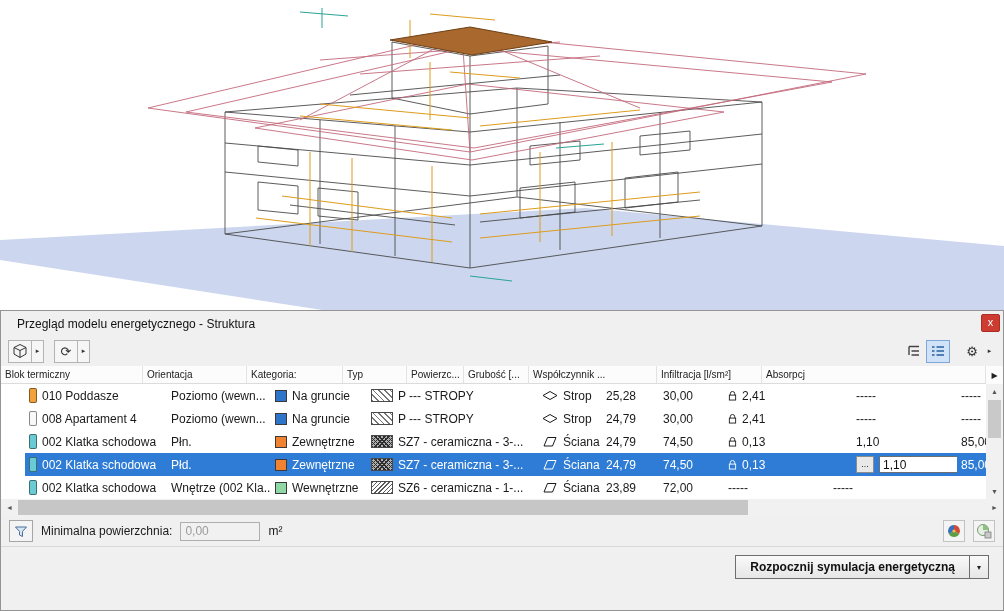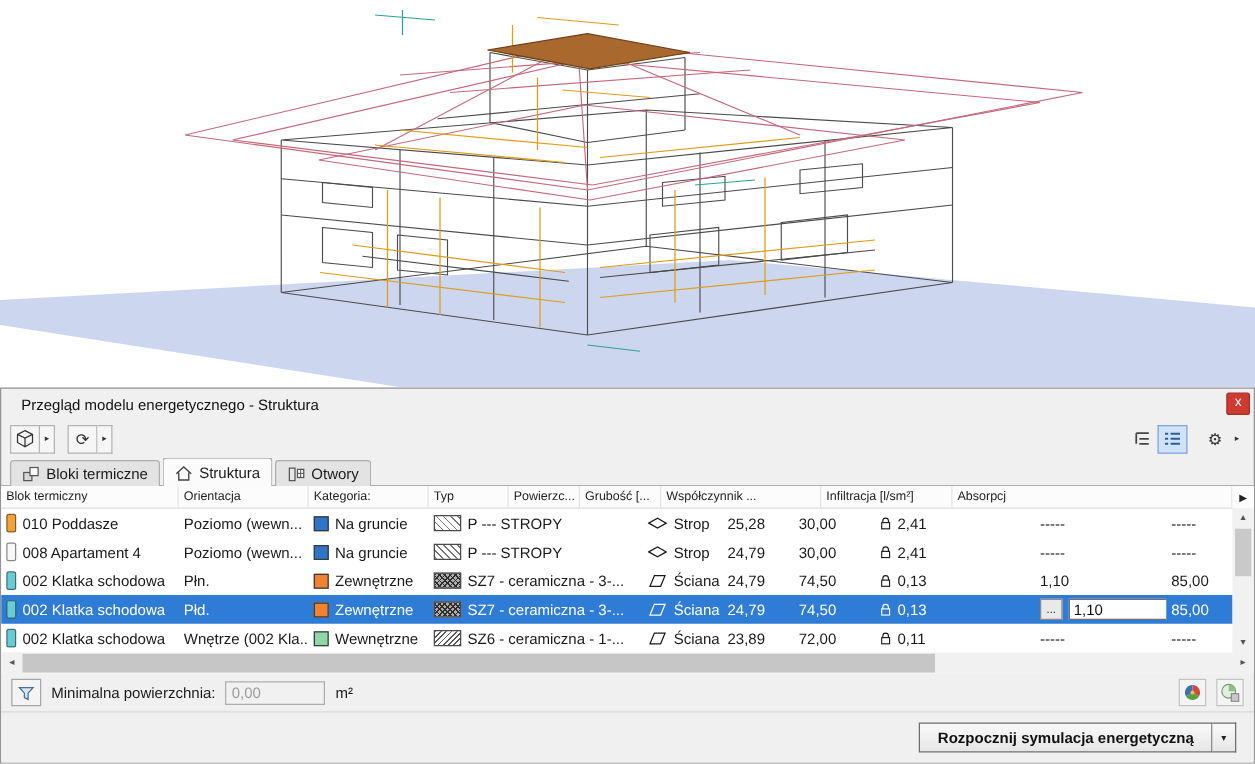--- a/index.html
+++ b/index.html
@@ -39,21 +39,21 @@
   .tablewrap { position:relative; height:150px; background:#fff; width:1002px; }
   .thead { position:relative; height:18px; border-bottom:1px solid #dcdcdc; background:#fcfcfc; }
   .thead-cells { display:flex; width:985px; height:100%; }
   .hcell { height:100%; display:flex; align-items:center; padding:0 4px; font-size:10px; color:#222;
            border-right:1px solid #e3e3e3; white-space:nowrap; overflow:hidden; cursor:pointer; }
   .header-nav { position:absolute; right:0; top:0; width:17px; height:18px; border:none; background:#fcfcfc;
                 font-size:8px; color:#222; cursor:pointer; }
   .c1{width:142px} .c2{width:104px} .c3{width:96px} .c4{width:171px} .c5{width:64px}
   .c6{width:57px} .c7{width:65px} .c8{width:128px} .c9{width:105px} .c10{flex:1}
 
-  .rows { width:985px; }
+  .rows { width:985px;padding-left:24px; }
   .row { display:flex; height:23px; align-items:center; cursor:pointer; }
   .row .cell { height:100%; display:flex; align-items:center; gap:5px; padding:0 4px;
                white-space:nowrap; overflow:hidden; font-size:12px; }
   .row.selected { background:#2e7cd6; color:#fff; }
   .marker { width:8px; height:15px; border:1px solid rgba(0,0,0,.45); border-radius:2px; flex:0 0 auto; }
   .catbox { width:12px; height:12px; border:1px solid #3a3a3a; flex:0 0 auto; }
   .hatch { width:22px; height:13px; border:1px solid #4a4a4a; flex:0 0 auto; background:#fff; }
   .hatch-stropy { background-image:repeating-linear-gradient(45deg,#767676 0 1px,rgba(0,0,0,0) 1px 4px); }
   .hatch-sz7 { background-color:#aeaeae;
     background-image:repeating-linear-gradient(45deg,#2e2e2e 0 1px,rgba(0,0,0,0) 1px 3px),
@@ -170,43 +170,20 @@
           <path d="M2,3 H4.5 M6.5,3 H14 M2,7 H4.5 M6.5,7 H14 M2,11 H4.5 M6.5,11 H14" fill="none" stroke="#2a5f9e" stroke-width="1.6"></path>
         </svg>
       </div>
       <div class="tb-gap"></div>
       <div class="tbtn flat">
         <span>⚙</span>
       </div>
       <div class="tbtn flat arrow">▸</div>
     </div>
 
-    <div class="tabs">
-      <div class="tab">
-        <svg width="14" height="13" viewBox="0 0 14 13">
-          <rect x="1" y="5" width="6.5" height="6.5" fill="#d8d8d8" stroke="#555" stroke-width="1"></rect>
-          <rect x="6" y="1" width="6.5" height="6.5" fill="#fff" stroke="#555" stroke-width="1"></rect>
-        </svg>
-        <span>Bloki termiczne</span>
-      </div>
-      <div class="tab active">
-        <svg width="14" height="13" viewBox="0 0 14 13">
-          <path d="M1,7 L7,1.5 L13,7 M3,6 V12 H11 V6" fill="none" stroke="#444" stroke-width="1.1"></path>
-        </svg>
-        <span>Struktura</span>
-      </div>
-      <div class="tab">
-        <svg width="14" height="13" viewBox="0 0 14 13">
-          <rect x="1.5" y="1.5" width="4.5" height="10" fill="#e8e8e8" stroke="#555" stroke-width="1"></rect>
-          <rect x="8" y="2.5" width="5" height="6.5" fill="#fff" stroke="#555" stroke-width="1"></rect>
-          <path d="M10.5,2.5 V9 M8,5.7 H13" stroke="#555" stroke-width="0.8"></path>
-        </svg>
-        <span>Otwory</span>
-      </div>
-    </div>
 
     <div class="tablewrap">
       <div class="thead">
         <div class="thead-cells">
           <div class="hcell c1">Blok termiczny</div>
           <div class="hcell c2">Orientacja</div>
           <div class="hcell c3">Kategoria:</div>
           <div class="hcell c5">Typ</div>
           <div class="hcell c6">Powierzc...</div>
           <div class="hcell c7">Grubość [...</div>
@@ -387,29 +364,20 @@
           <div class="cell c5">
               <span class="tico">
                 <svg width="16" height="13" viewBox="0 0 16 13">
                   <path d="M2,11 L5.5,2.5 L14,2.5 L10.5,11 Z" fill="none" stroke="currentColor" stroke-width="1"></path>
                 </svg>
               </span>
               <span>Ściana</span>
             </div>
           <div class="cell c6">23,89</div>
           <div class="cell c7">72,00</div>
-          <div class="cell c8">
-              <span class="tico">
-                <svg width="9" height="12" viewBox="0 0 10 12">
-                  <path d="M2.5,5 V3.5 a2.5,2.5 0 0 1 5,0 V5" fill="none" stroke="currentColor"></path>
-                  <rect x="1.5" y="5" width="7" height="5.5" fill="none" stroke="currentColor"></rect>
-                </svg>
-              </span>
-              <span>0,11</span>
-            </div>
           <div class="cell c9">-----</div>
           <div class="cell c10">-----</div>
         </div>
 
       </div>
 
       <div class="vscroll">
         <button class="sbtn">▲</button>
         <div class="thumb"></div>
         <div class="track"></div>

